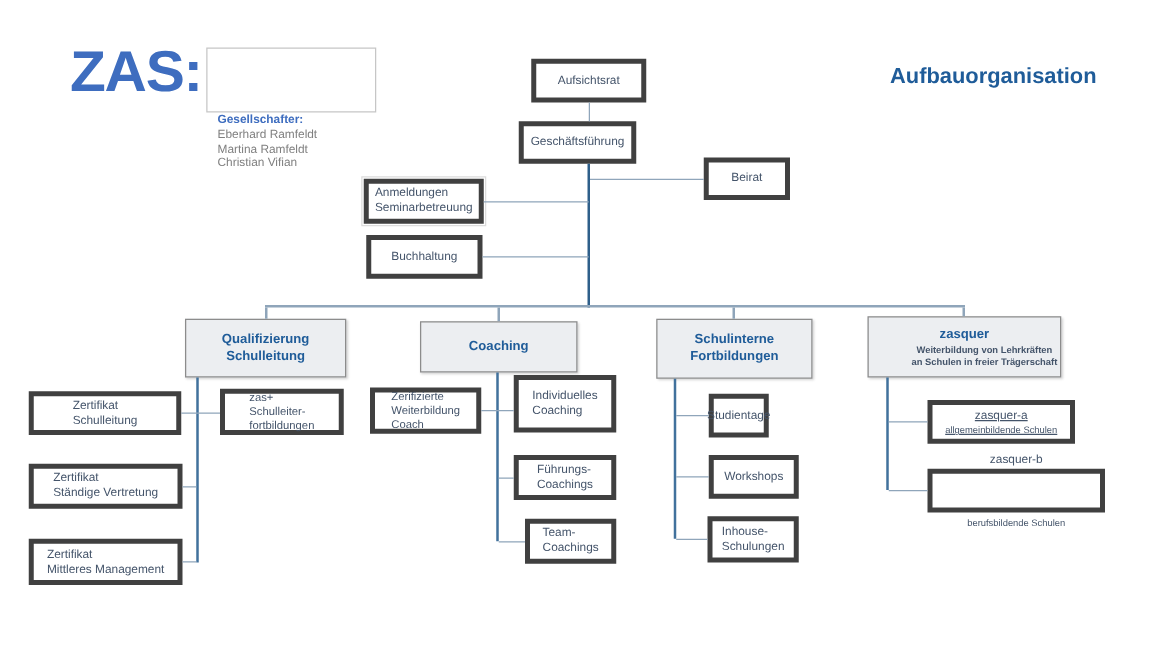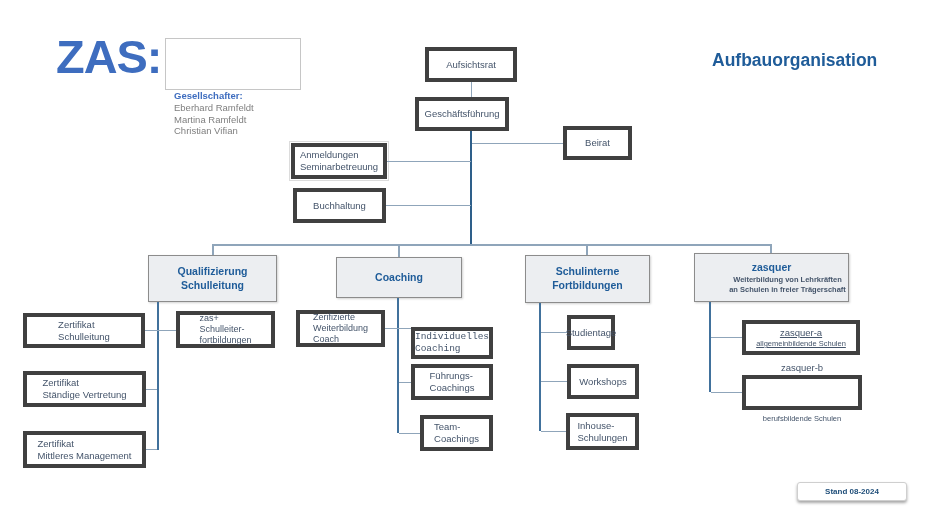--- a/index.html
+++ b/index.html
@@ -102,37 +102,37 @@
 Ständige Vertretung</div>
   <div class="node" style="left:23px;top:431px;width:123px;height:37px;">Zertifikat
 Mittleres Management</div>
   <div class="node small" style="left:176px;top:311px;width:99px;height:37px;">zas+
 Schulleiter-
 fortbildungen</div>
 
   <div class="node small" style="left:296px;top:310px;width:89px;height:37px;">Zerifizierte
 Weiterbildung
 Coach</div>
-  <div class="node" style="left:411px;top:327px;width:82px;height:32px;font-family:Liberation Mono, monospace;">Individuelles
+  <div class="node" style="left:411px;top:300px;width:82px;height:46px;">Individuelles
 Coaching</div>
   <div class="node" style="left:411px;top:364px;width:82px;height:36px;">Führungs-
 Coachings</div>
   <div class="node" style="left:420px;top:415px;width:73px;height:36px;">Team-
 Coachings</div>
 
   <div class="node" style="left:567px;top:315px;width:48px;height:35px;">Studientage</div>
   <div class="node" style="left:567px;top:364px;width:72px;height:35px;">Workshops</div>
   <div class="node" style="left:566px;top:413px;width:73px;height:37px;">Inhouse-
 Schulungen</div>
 
   <div class="node twoline" style="left:742px;top:320px;width:118px;height:35px;text-decoration:underline;">
     <div class="ttl">zasquer-a</div>
     <div class="sub2">allgemeinbildende Schulen</div>
   </div>
-  <div class="node twoline" style="left:742px;top:375px;width:120px;height:35px;gap:40px;">
+  <div class="node twoline" style="left:742px;top:375px;width:142px;height:35px;gap:40px;">
     <div class="ttl">zasquer-b</div>
     <div class="sub2">berufsbildende Schulen</div>
   </div>
 
   <div class="line lv1" style="left:471px;top:82px;height:15px;"></div>
   <div class="line lvc" style="left:470px;top:131px;height:115px;"></div>
   <div class="line lh" style="left:472px;top:143px;width:91px;"></div>
   <div class="line lh" style="left:387px;top:161px;width:84px;"></div>
   <div class="line lh" style="left:386px;top:205px;width:85px;"></div>
   <div class="line lh2" style="left:212px;top:244px;width:560px;"></div>
@@ -153,15 +153,14 @@
 
   <div class="line lv" style="left:539px;top:303px;height:128px;"></div>
   <div class="line lh" style="left:541px;top:332px;width:26px;"></div>
   <div class="line lh" style="left:541px;top:381px;width:26px;"></div>
   <div class="line lh" style="left:541px;top:431px;width:25px;"></div>
 
   <div class="line lv" style="left:709px;top:302px;height:90px;"></div>
   <div class="line lh" style="left:711px;top:337px;width:31px;"></div>
   <div class="line lh" style="left:711px;top:392px;width:31px;"></div>
 
-  <div class="stand">Stand 08-2024</div>
 
 </div>
 
 </body></html>

